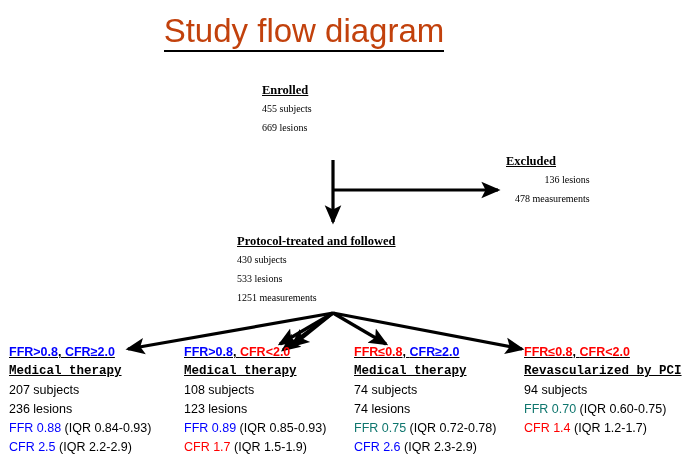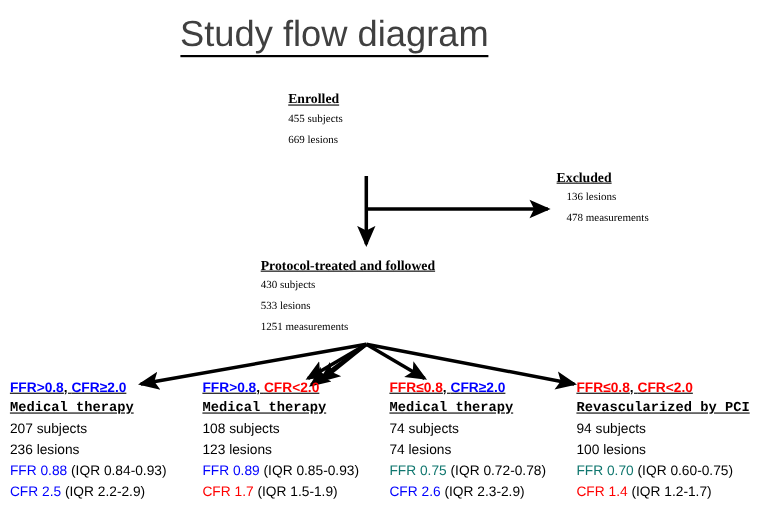--- a/index.html
+++ b/index.html
@@ -32,21 +32,21 @@
 
   .page-title {
     position: absolute;
     left: 0;
     top: 12px;
     width: 608px;
     text-align: center;
     font-size: 33px;
     font-weight: normal;
     letter-spacing: 0px;
-    color: #404040;
+    color: #c2410c;
   }
   .page-title .title-text {
     border-bottom: 2px solid #000000;
     padding-bottom: 1px;
   }
 
   .box-heading {
     font-size: 12.5px;
     font-weight: bold;
     text-decoration: underline;
@@ -151,21 +151,21 @@
 </div>
 
 <div class="node" id="node-enrolled">
   <div class="box-heading">Enrolled</div>
   <div class="box-line">455 subjects</div>
   <div class="box-line">669 lesions</div>
 </div>
 
 <div class="node" id="node-excluded">
   <div class="box-heading">Excluded</div>
-  <div class="box-line" style="padding-left:9px;">136 lesions</div>
+  <div class="box-line" style="padding-left:9px;text-align:right;">136 lesions</div>
   <div class="box-line" style="padding-left:9px;">478 measurements</div>
 </div>
 
 <div class="node" id="node-protocol">
   <div class="box-heading">Protocol-treated and followed</div>
   <div class="box-line">430 subjects</div>
   <div class="box-line">533 lesions</div>
   <div class="box-line">1251 measurements</div>
 </div>
 
@@ -213,20 +213,19 @@
     <span style="color: rgb(0, 0, 255);">CFR 2.6</span><span class="c-black"> (IQR 2.3-2.9)</span>
   </div>
 </div>
 
 <div class="group-col" id="group-col-4">
   <div class="group-criteria">
     <span style="color: rgb(255, 0, 0);">FFR≤0.8</span><span class="c-black">, </span><span style="color: rgb(255, 0, 0);">CFR&lt;2.0</span>
   </div>
   <div class="group-treatment">Revascularized by PCI</div>
   <div class="group-line">94 subjects</div>
-  <div class="group-line">100 lesions</div>
   <div class="group-line">
     <span style="color: #0f766e; margin-top: 20px;">FFR 0.70</span><span class="c-black"> (IQR 0.60-0.75)</span>
   </div>
   <div class="group-line">
     <span style="color: rgb(255, 0, 0);">CFR 1.4</span><span class="c-black"> (IQR 1.2-1.7)</span>
   </div>
 </div>
 
 </body></html>

